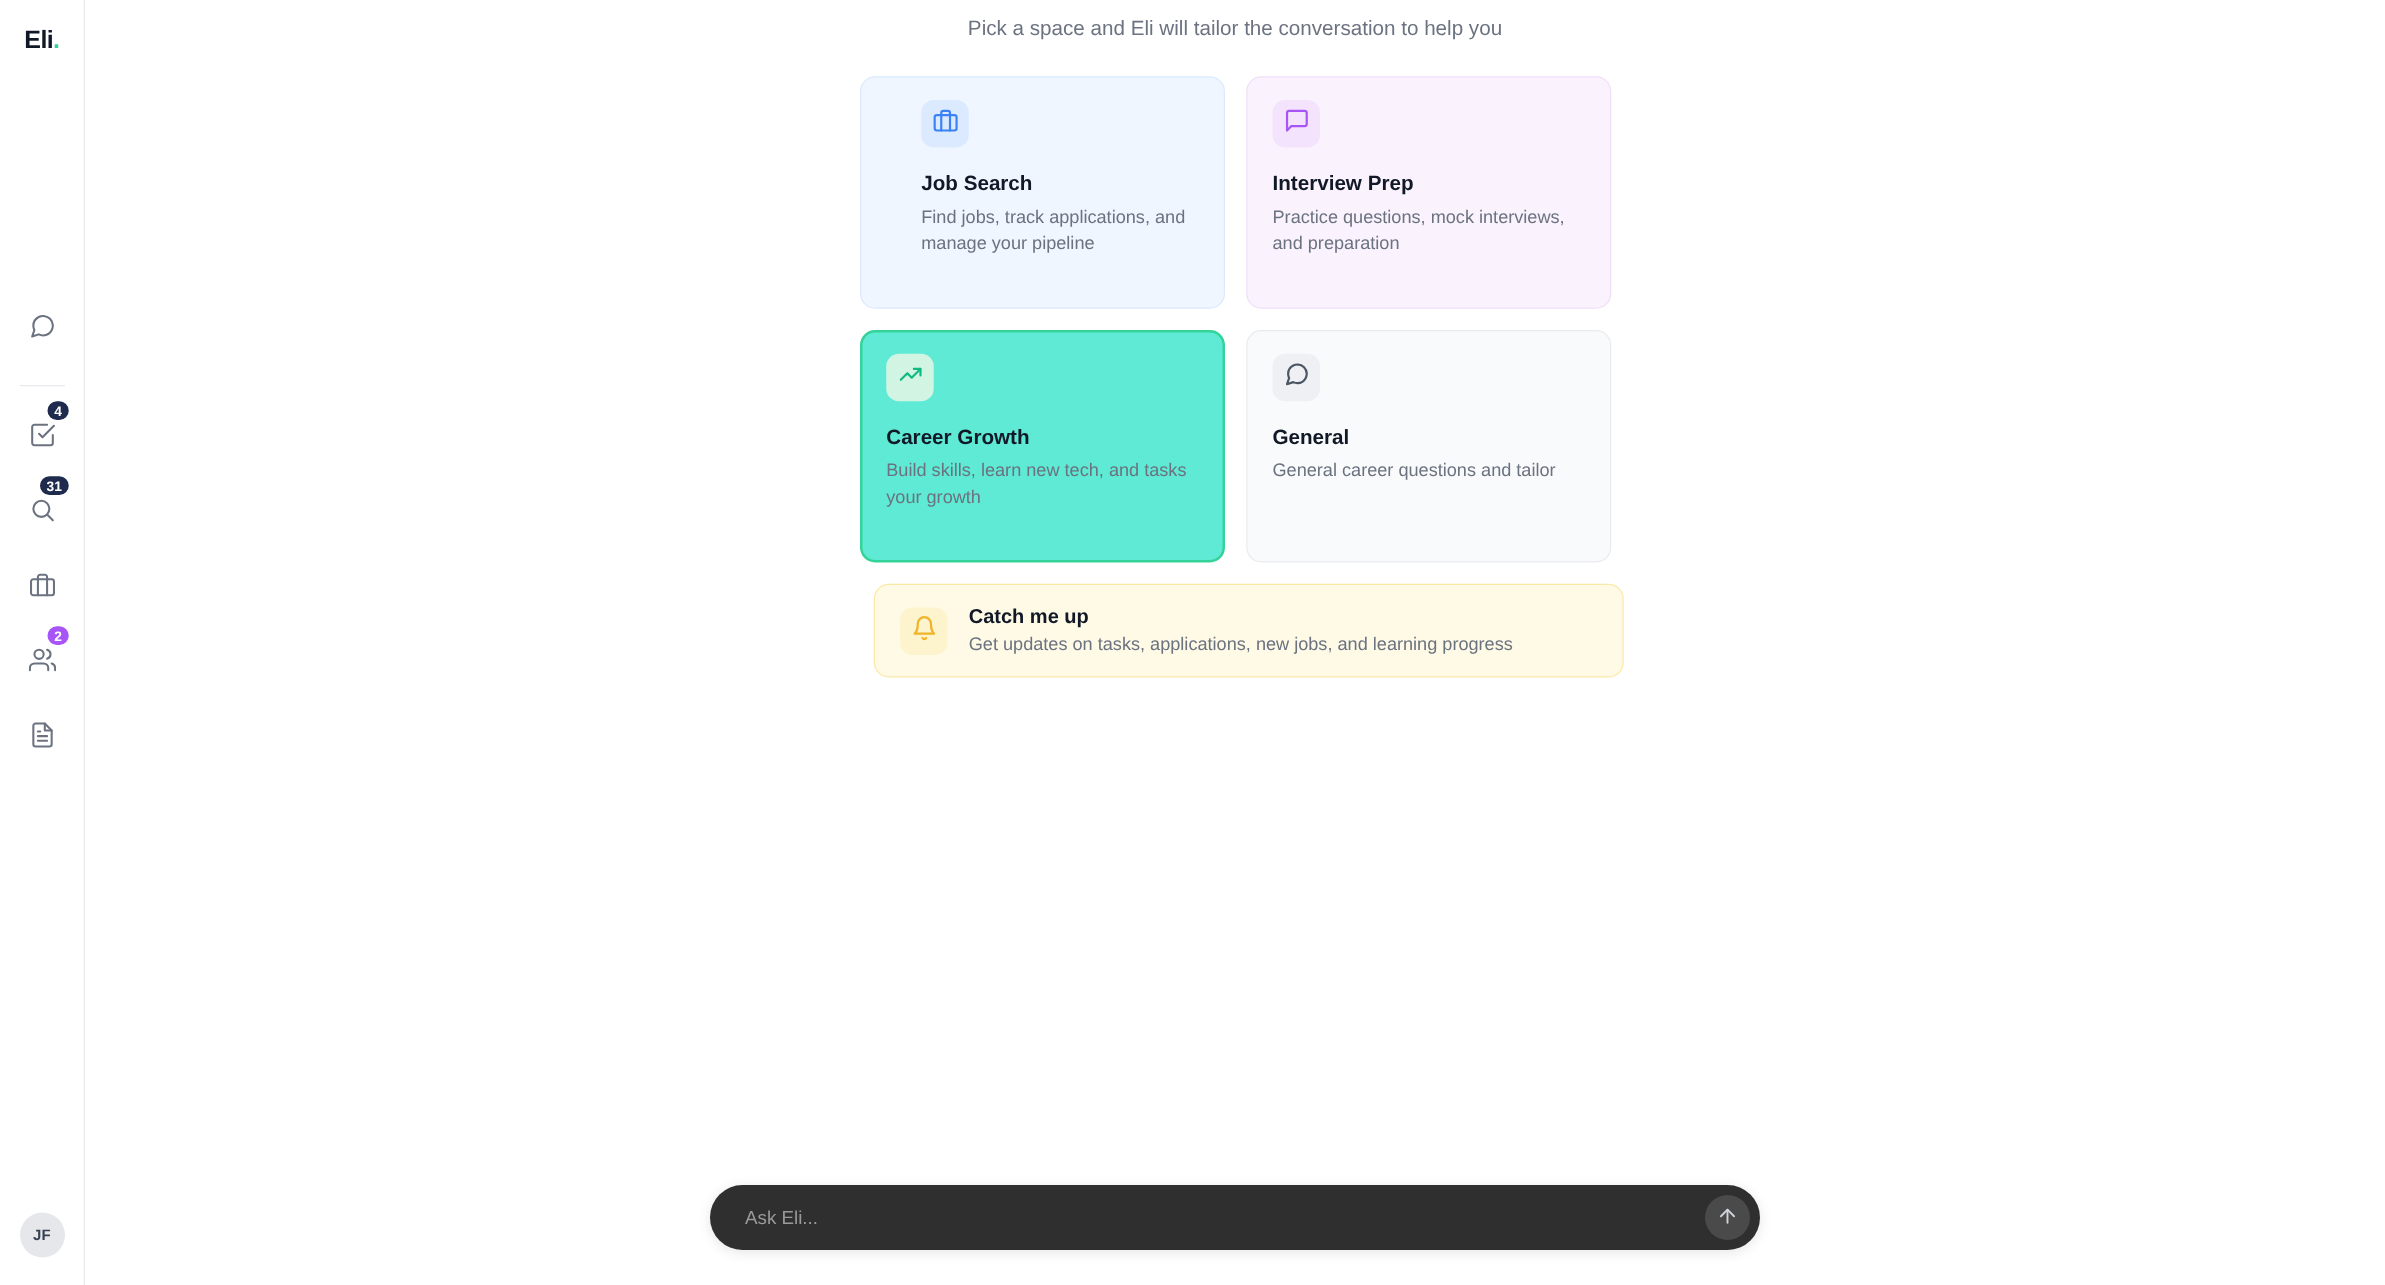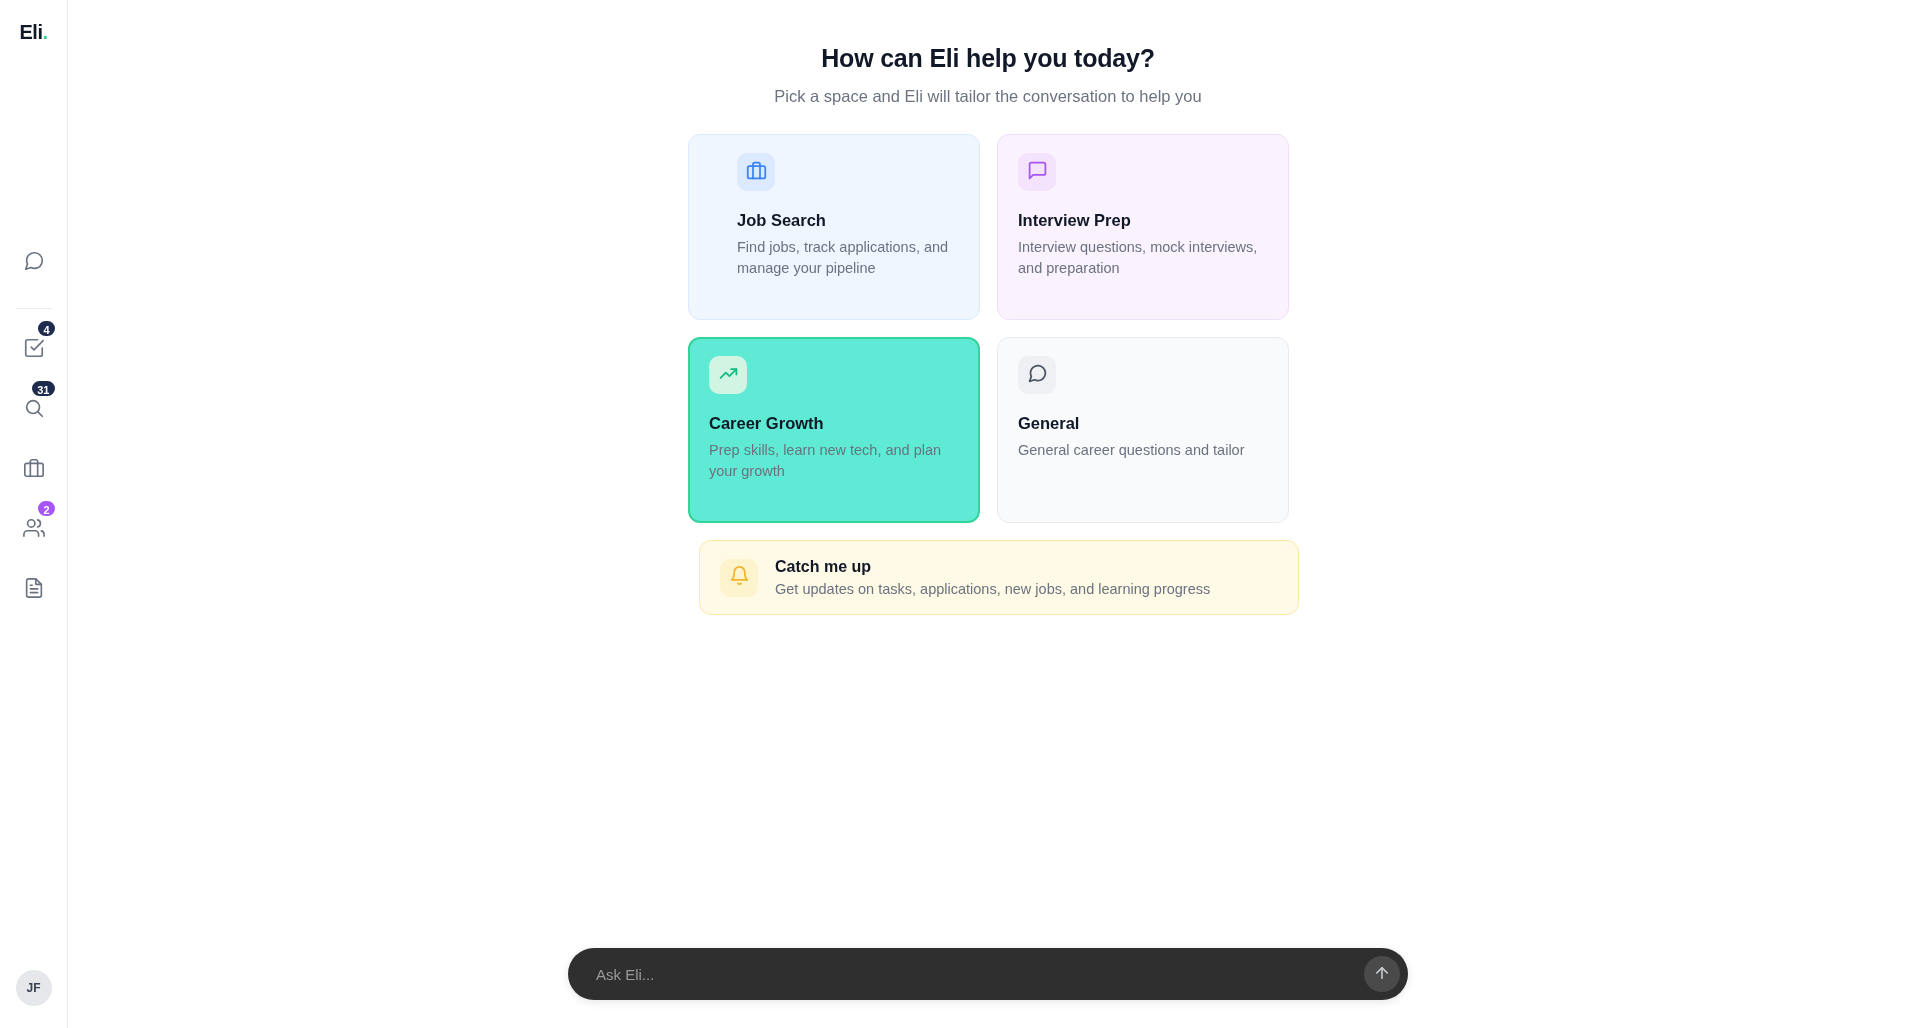--- a/index.html
+++ b/index.html
@@ -315,21 +315,20 @@
         </span>
       </div>
 
     </nav>
 
     <div class="avatar">JF</div>
   </aside>
 
   <main class="main">
 
-    <h1 class="headline">How can Eli help you today?</h1>
     <p class="subhead">Pick a space and Eli will tailor the conversation to help you</p>
 
     <div class="card-grid">
 
       <div class="card blue">
         <div class="card-icon">
           <span>
             <svg width="21" height="21" viewBox="0 0 24 24" fill="none" stroke="#3b82f6" stroke-width="2" stroke-linecap="round" stroke-linejoin="round">
               <rect x="2" y="7" width="20" height="14" rx="2"></rect>
               <path d="M16 21V5a2 2 0 0 0-2-2h-4a2 2 0 0 0-2 2v16"></path>
@@ -342,34 +341,34 @@
 
       <div class="card purple">
         <div class="card-icon">
           <span>
             <svg width="21" height="21" viewBox="0 0 24 24" fill="none" stroke="#a855f7" stroke-width="2" stroke-linecap="round" stroke-linejoin="round">
               <path d="M21 15a2 2 0 0 1-2 2H7l-4 4V5a2 2 0 0 1 2-2h14a2 2 0 0 1 2 2z"></path>
             </svg>
           </span>
         </div>
         <div class="card-title">Interview Prep</div>
-        <div class="card-desc">Interview questions, mock interviews, and preparation</div>
+        <div class="card-desc">Practice questions, mock interviews, and preparation</div>
       </div>
 
       <div class="card green">
         <div class="card-icon">
           <span>
             <svg width="21" height="21" viewBox="0 0 24 24" fill="none" stroke="#10b981" stroke-width="2" stroke-linecap="round" stroke-linejoin="round">
               <polyline points="3 17 9 11 13 15 21 7"></polyline>
               <polyline points="15 7 21 7 21 13"></polyline>
             </svg>
           </span>
         </div>
         <div class="card-title">Career Growth</div>
-        <div class="card-desc">Prep skills, learn new tech, and plan your growth</div>
+        <div class="card-desc">Build skills, learn new tech, and tasks your growth</div>
       </div>
 
       <div class="card gray">
         <div class="card-icon">
           <span>
             <svg width="21" height="21" viewBox="0 0 24 24" fill="none" stroke="#4b5563" stroke-width="2" stroke-linecap="round" stroke-linejoin="round">
               <path d="M21 11.5a8.38 8.38 0 0 1-.9 3.8 8.5 8.5 0 0 1-7.6 4.7 8.38 8.38 0 0 1-3.8-.9L3 21l1.9-5.7a8.38 8.38 0 0 1-.9-3.8 8.5 8.5 0 0 1 4.7-7.6 8.38 8.38 0 0 1 3.8-.9h.5a8.48 8.48 0 0 1 8 8v.5z"></path>
             </svg>
           </span>
         </div>

